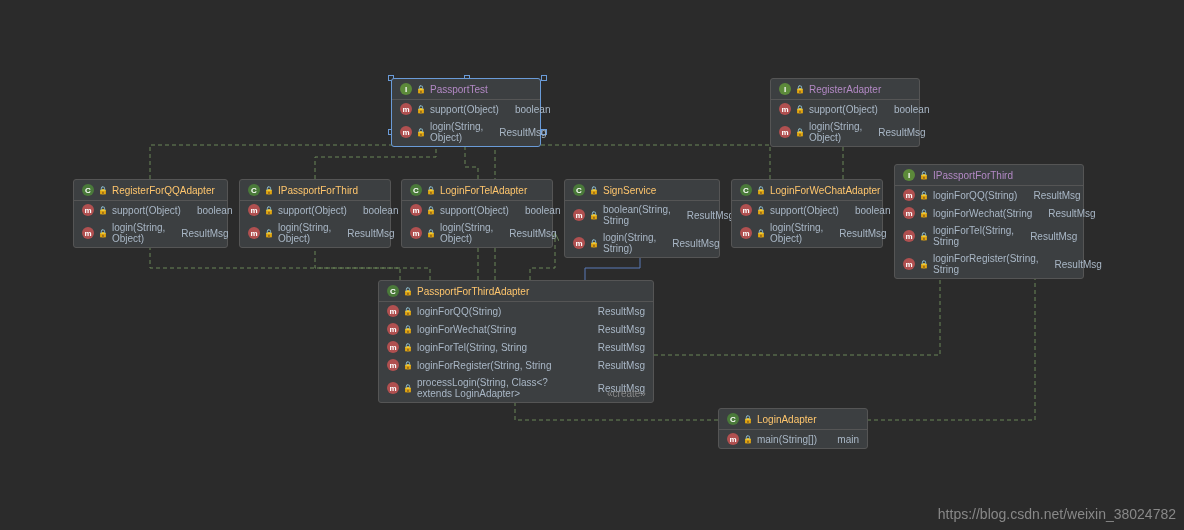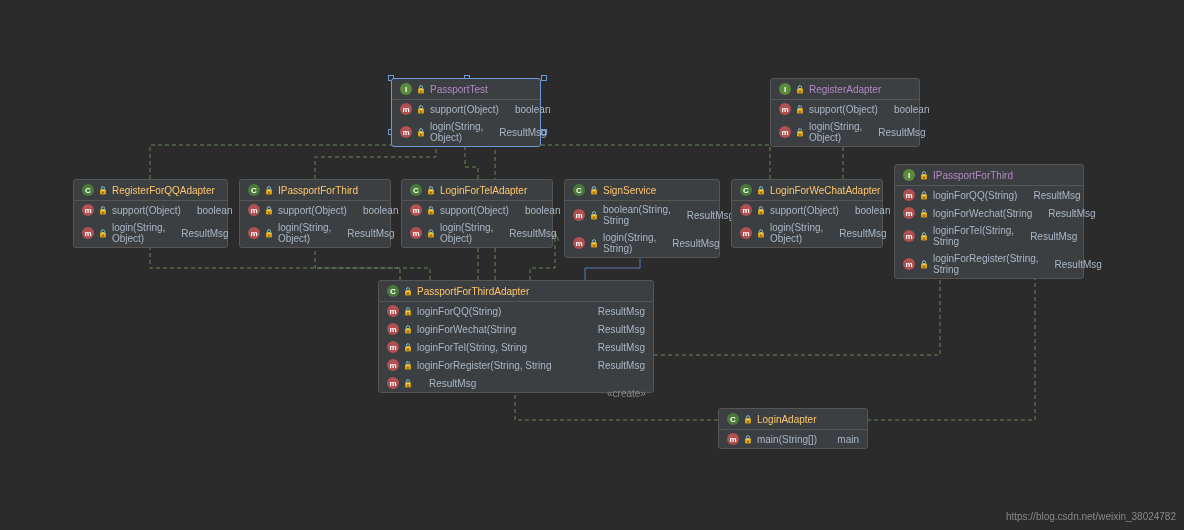--- a/index.html
+++ b/index.html
@@ -12,21 +12,21 @@
 .title{color:#ffc66d;font-weight:500}
 .title.iface{color:#b389c5}
 .mth{color:#a9b7c6;flex:1}
 .ret{color:#a9b7c6;margin-left:12px}
 .ico{width:12px;height:12px;border-radius:50%;display:inline-flex;align-items:center;justify-content:center;font-size:8px;font-weight:bold;flex-shrink:0}
 .ico-c{background:#4a7a3a;color:#fff}
 .ico-i{background:#5c8a3a;color:#fff}
 .ico-m{background:#b05050;color:#fff}
 .sm{color:#888;font-size:8px}
 svg.lines{position:absolute;top:0;left:0;width:1184px;height:530px;pointer-events:none}
-.wm{position:absolute;bottom:8px;right:8px;color:#888;font-size:10px;font-family:Arial}
+.wm{position:absolute;bottom:8px;right:8px;color:#888;font-size:14px;font-family:Arial}
 .handle{position:absolute;width:6px;height:6px;background:#2b2b2b;border:1px solid #6a9bd8}
 </style>
 </head>
 <body>
 
 <svg class="lines">
   <defs>
     <marker id="tri" markerWidth="10" markerHeight="10" refX="8" refY="5" orient="auto">
         <path d="M0,0 L10,5 L0,10 z" fill="none" stroke="#6a8759" stroke-width="1"></path>
       </marker>
@@ -282,20 +282,21 @@
       </div>
     <div class="row">
         <span class="ico ico-m">m</span>
         <span class="sm">🔒</span>
         <span class="mth">loginForRegister(String, String</span>
         <span class="ret">ResultMsg</span>
       </div>
     <div class="row">
         <span class="ico ico-m">m</span>
         <span class="sm">🔒</span>
+        <span class="mth">processLogin(String, Class&lt;? extends LoginAdapter&gt;</span>
         <span class="ret">ResultMsg</span>
       </div>
   </div>
 </div>
 
 <div style="position:absolute;left:607px;top:388px;color:#888;font-size:10px">«create»</div>
 
 <div class="box" style="left:718px;top:408px;width:100px">
   <div class="hdr">
       <span class="ico ico-c">C</span>

